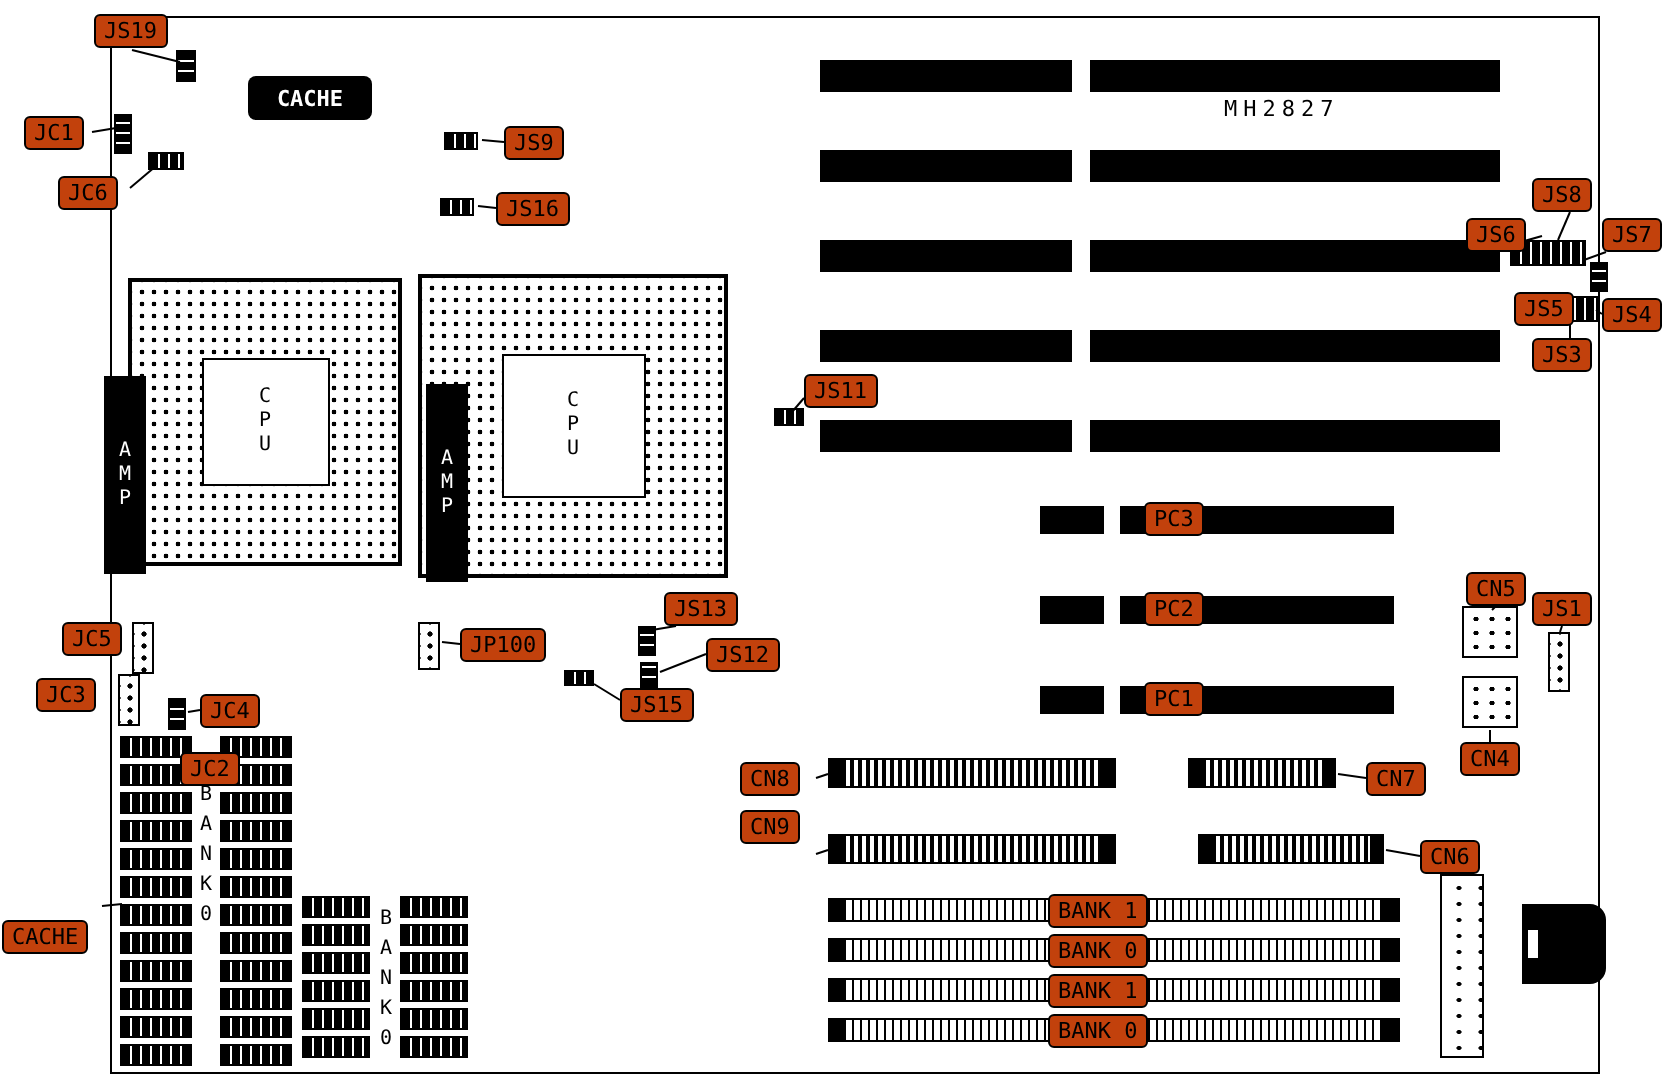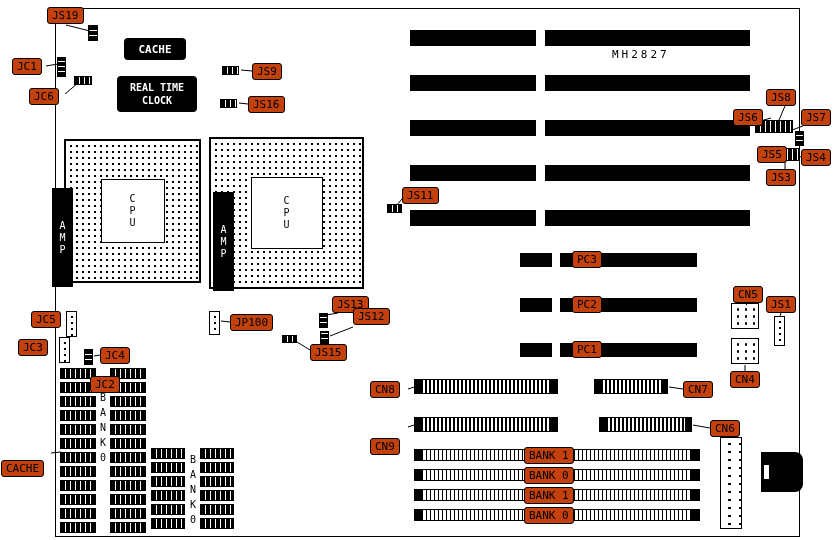--- a/index.html
+++ b/index.html
@@ -78,24 +78,20 @@
       <line x1="408" y1="427" x2="414" y2="425" stroke="#000" stroke-width="1"></line>
       <line x1="710" y1="428" x2="693" y2="425" stroke="#000" stroke-width="1"></line>
       <line x1="781" y1="313" x2="780" y2="316" stroke="#000" stroke-width="1"></line>
       <line x1="748" y1="303" x2="746" y2="305" stroke="#000" stroke-width="1"></line>
       <line x1="745" y1="371" x2="745" y2="365" stroke="#000" stroke-width="1"></line>
     </svg>
 
   <div class="blackbox" style="left:124px;top:38px;width:62px;height:22px;font-size:11px">
     <span>CACHE</span>
   </div>
-  <div class="blackbox" style="left:117px;top:76px;width:80px;height:36px;font-size:10px;line-height:13px">
-    <span>REAL TIME</span>
-    <span>CLOCK</span>
-  </div>
 
   <div class="boardid" style="left:612px;top:48px">MH2827</div>
 
   <div class="isa" style="top:30px"></div>
   <div class="isa" style="top:75px"></div>
   <div class="isa" style="top:120px"></div>
   <div class="isa" style="top:165px"></div>
   <div class="isa" style="top:210px"></div>
 
   <div class="pci" style="top:253px"></div>
@@ -211,28 +207,28 @@
   <div class="co" style="left:248px;top:96px">JS16</div>
   <div class="co" style="left:402px;top:187px">JS11</div>
   <div class="co" style="left:766px;top:89px">JS8</div>
   <div class="co" style="left:733px;top:109px">JS6</div>
   <div class="co" style="left:801px;top:109px">JS7</div>
   <div class="co" style="left:757px;top:146px">JS5</div>
   <div class="co" style="left:801px;top:149px">JS4</div>
   <div class="co" style="left:766px;top:169px">JS3</div>
   <div class="co" style="left:230px;top:314px">JP100</div>
   <div class="co" style="left:332px;top:296px">JS13</div>
-  <div class="co" style="left:353px;top:308px">JS12</div>
+  <div class="co" style="left:353px;top:319px">JS12</div>
   <div class="co" style="left:310px;top:344px">JS15</div>
   <div class="co" style="left:31px;top:311px">JC5</div>
   <div class="co" style="left:18px;top:339px">JC3</div>
   <div class="co" style="left:100px;top:347px">JC4</div>
   <div class="co" style="left:90px;top:376px">JC2</div>
   <div class="co" style="left:1px;top:460px">CACHE</div>
   <div class="co" style="left:370px;top:381px">CN8</div>
   <div class="co" style="left:683px;top:381px">CN7</div>
-  <div class="co" style="left:370px;top:438px">CN9</div>
+  <div class="co" style="left:370px;top:405px">CN9</div>
   <div class="co" style="left:710px;top:420px">CN6</div>
   <div class="co" style="left:733px;top:286px">CN5</div>
   <div class="co" style="left:730px;top:371px">CN4</div>
   <div class="co" style="left:766px;top:296px">JS1</div>
 
 </div>
 
 </body></html>

